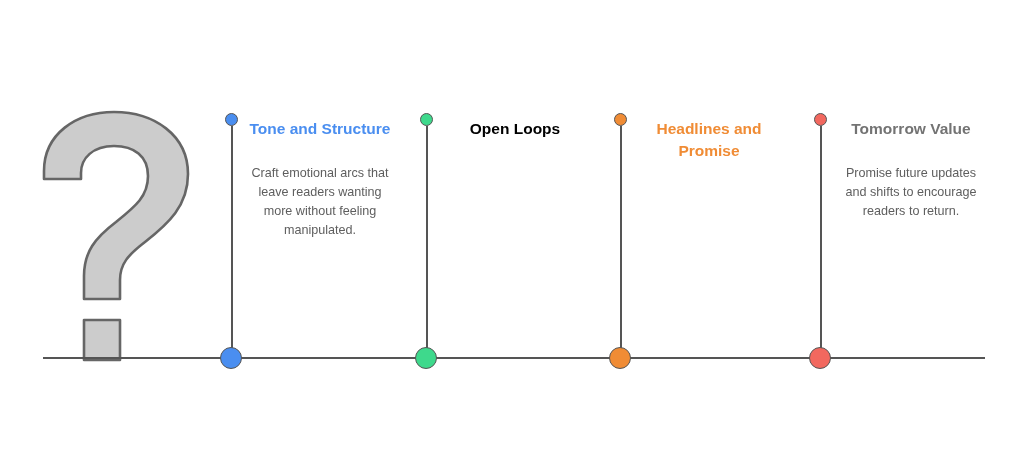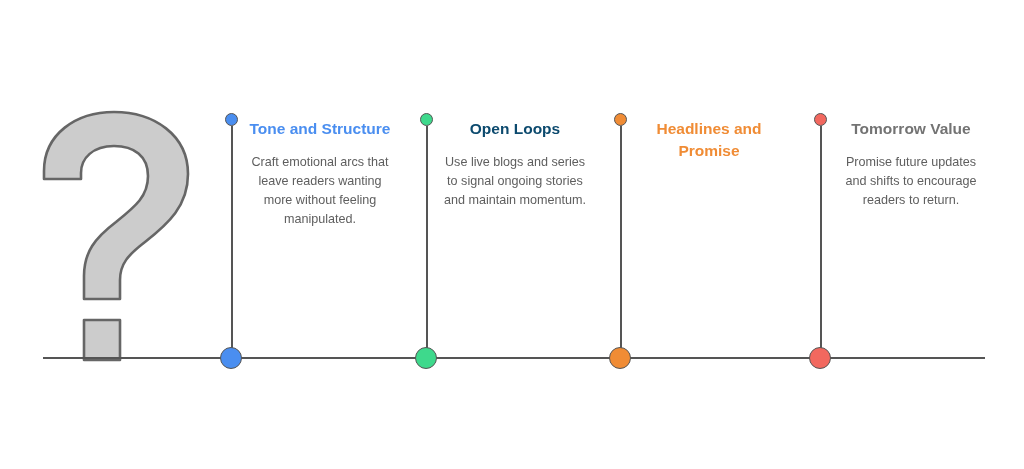--- a/index.html
+++ b/index.html
@@ -95,21 +95,21 @@
   .tl-heading {
     font-size: 15.5px;
     font-weight: bold;
     line-height: 1.42;
     margin: 0 0 0 0;
   }
   .tl-desc {
     font-size: 12.6px;
     line-height: 1.50;
     color: #5e5e5e;
-    margin-top: 13px;
+    margin-top: 24px;
   }
 </style>
 </head>
 <body>
 
 <div id="canvas">
 
 
   <div id="question-mark">
     <svg viewBox="0 0 160 256" width="160" height="256" aria-hidden="true">
@@ -142,22 +142,21 @@
       <div class="tl-heading" style="color:#4a8ef0">Tone and Structure</div>
       <div class="tl-desc">Craft emotional arcs that leave readers wanting more without feeling manipulated.</div>
     </div>
   </div>
 
   <div class="tl-col" style="left:426px">
     <div class="tl-stem"></div>
     <div class="tl-top-dot" style="background:#3ed98c"></div>
     <div class="tl-base-dot" style="background:#3ed98c"></div>
     <div class="tl-text">
-      <div class="tl-heading" style="color:#0c4a6e">Open Loops</div>
-      <div class="tl-desc">Use live blogs and series to signal ongoing stories and maintain momentum.</div>
+      <div class="tl-heading" style="color:#000000">Open Loops</div>
     </div>
   </div>
 
   <div class="tl-col" style="left:620px">
     <div class="tl-stem"></div>
     <div class="tl-top-dot" style="background:#f08c35"></div>
     <div class="tl-base-dot" style="background:#f08c35"></div>
     <div class="tl-text">
       <div class="tl-heading" style="color:#f08c35">Headlines and Promise</div>
     </div>

